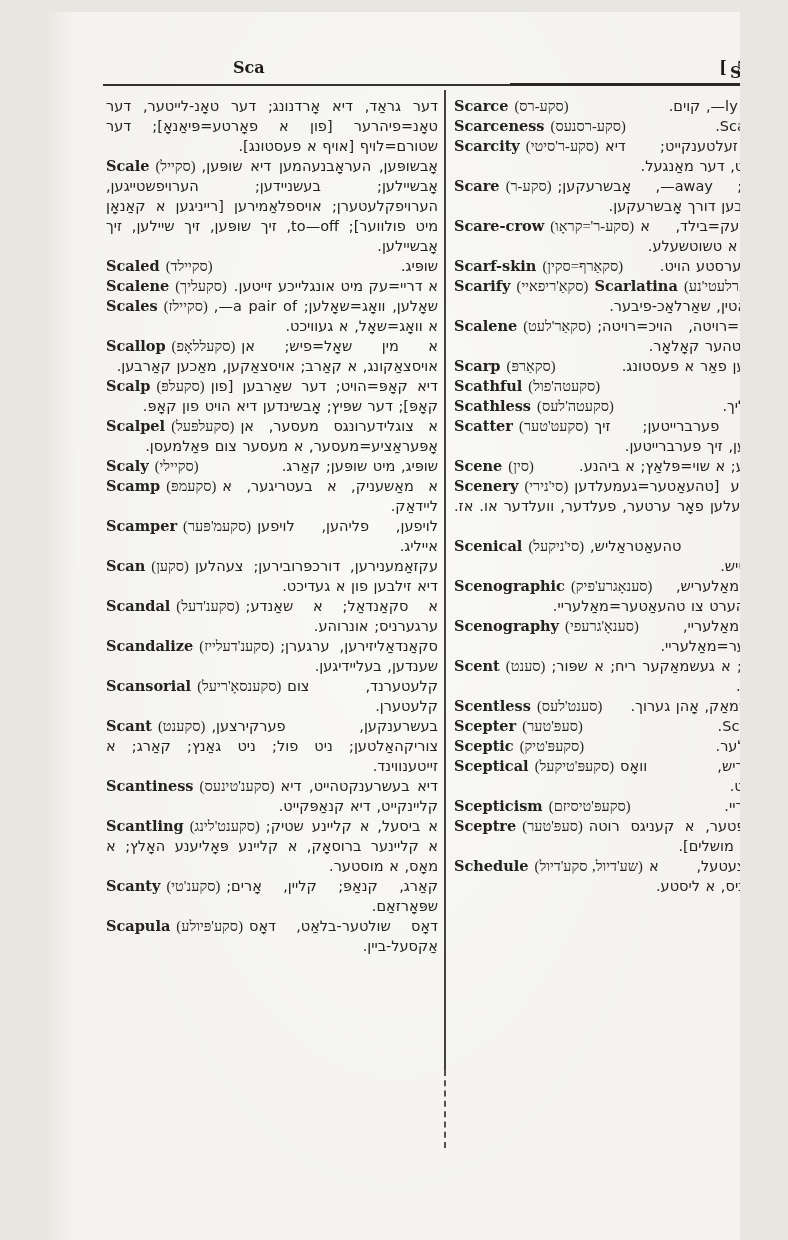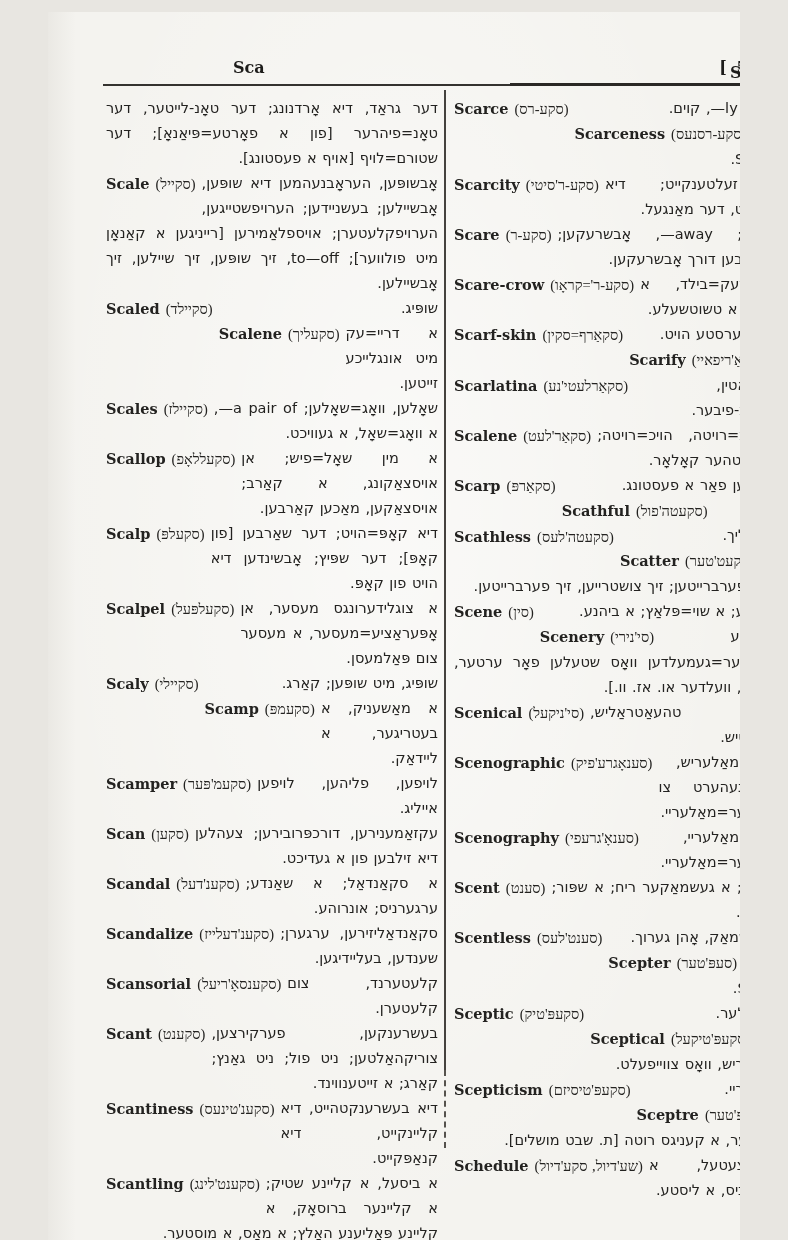--- a/index.html
+++ b/index.html
@@ -24,21 +24,21 @@
   .head-rule-heavy{position:absolute;top:71px;left:462px;width:283px;height:0;border-top:3px solid #2a2825;}
   .divider{position:absolute;left:396px;top:78px;height:980px;width:0;border-left:2px solid #45423e;}
   .divider-dash{position:absolute;left:396px;top:1058px;height:78px;width:0;border-left:2px dashed #55524d;}
   .col{position:absolute;top:84px;}
   .col-left{left:58px;width:332px;}
   .col-right{left:406px;width:339px;}
   .entry{
     direction:rtl;
     text-align:justify;
     font-size:14.5px;
-    line-height:25px;
+    line-height:20px;
     margin:0;
     word-spacing:1px;
   }
   .hw{
     float:left;
     direction:ltr;
     unicode-bidi:isolate;
     font-family:"DejaVu Serif",serif;
     font-weight:bold;
     font-size:14.5px;

